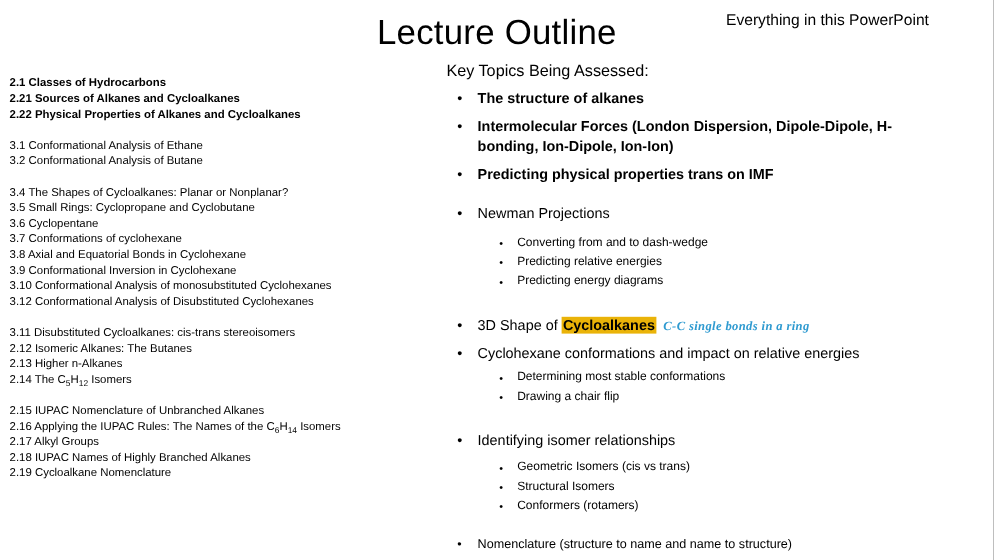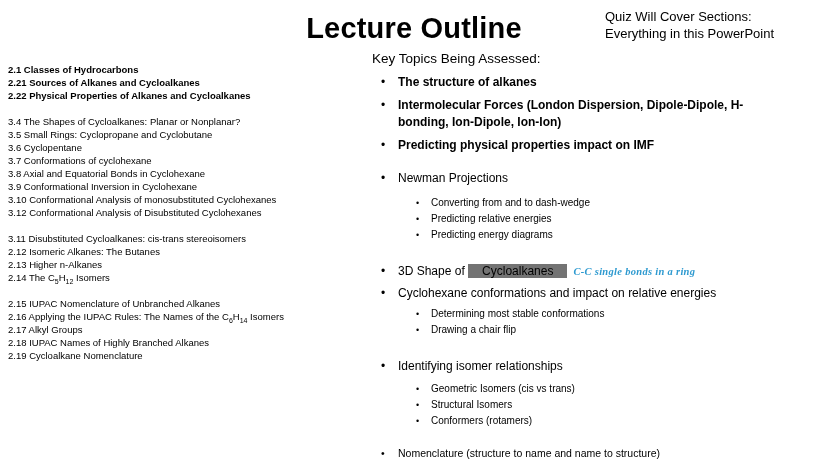--- a/index.html
+++ b/index.html
@@ -2,21 +2,21 @@
 <html><head>
 <meta charset="utf-8">
 <style>
   html,body{margin:0;padding:0;background:#888;}
   .slide{
     position:relative;width:828px;height:467px;background:#ffffff;
     font-family:"Liberation Sans",sans-serif;color:#000;overflow:hidden;
   }
   .title{
     position:absolute;left:0;right:0;top:12px;margin:0;
-    text-align:center;font-size:29px;font-weight:700;letter-spacing:0.2px;
+    text-align:center;font-size:29px;font-weight:400;letter-spacing:0.2px;
   }
   .quiz-note{
     position:absolute;left:605px;top:8px;width:200px;
     font-size:13px;line-height:17px;
   }
   
   .leftcol{
     position:absolute;left:8px;top:63px;width:386px;
     font-size:9.5px;line-height:13px;
   }
@@ -36,44 +36,47 @@
   .b2{display:flex;font-size:10px;line-height:16px;padding-left:44px;}
   .b2 .dot{flex:none;width:15px;font-size:9px;}
   .b2 .txt{flex:1;}
   .b1.small{font-size:10.5px;}
   .mt4{margin-top:4px;}
   .mt5{margin-top:5px;}
   .mt6{margin-top:6px;}
   .mt8{margin-top:8px;}
   .mt16{margin-top:16px;}
   .mt20{margin-top:20px;}
-  .hl{background:#737373;padding:0 14px;}
+  .hl{background:#eab308;padding:0 1px;font-weight:bold;}
   .annot{
     color:#2E9AD0;font-family:"Liberation Serif",serif;font-style:italic;
     font-size:10.5px;font-weight:bold;margin-left:6px;letter-spacing:0.3px;
     white-space:nowrap;
   }
 </style>
 </head>
 <body>
 
 <div class="slide">
 
   <h1 class="title">Lecture Outline</h1>
 
   <div class="quiz-note">
-    <div>Quiz Will Cover Sections:</div>
     <div>Everything in this PowerPoint</div>
   </div>
 
   <div class="leftcol">
     <div class="grp boldg">
       <div class="ln">2.1 Classes of Hydrocarbons</div>
       <div class="ln">2.21 Sources of Alkanes and Cycloalkanes</div>
       <div class="ln">2.22 Physical Properties of Alkanes and Cycloalkanes</div>
+    </div>
+    <div class="grp">
+      <div class="ln">3.1 Conformational Analysis of Ethane</div>
+      <div class="ln">3.2 Conformational Analysis of Butane</div>
     </div>
     <div class="grp">
       <div class="ln">3.4 The Shapes of Cycloalkanes: Planar or Nonplanar?</div>
       <div class="ln">3.5 Small Rings: Cyclopropane and Cyclobutane</div>
       <div class="ln">3.6 Cyclopentane</div>
       <div class="ln">3.7 Conformations of cyclohexane</div>
       <div class="ln">3.8 Axial and Equatorial Bonds in Cyclohexane</div>
       <div class="ln">3.9 Conformational Inversion in Cyclohexane</div>
       <div class="ln">3.10 Conformational Analysis of monosubstituted Cyclohexanes</div>
       <div class="ln">3.12 Conformational Analysis of Disubstituted Cyclohexanes</div>
@@ -99,21 +102,21 @@
     <div class="b1 boldb mt6">
       <span class="dot">•</span>
       <span class="txt">The structure of alkanes</span>
     </div>
     <div class="b1 boldb mt6">
       <span class="dot">•</span>
       <span class="txt">Intermolecular Forces (London Dispersion, Dipole-Dipole, H-bonding, Ion-Dipole, Ion-Ion)</span>
     </div>
     <div class="b1 boldb mt6">
       <span class="dot">•</span>
-      <span class="txt">Predicting physical properties impact on IMF</span>
+      <span class="txt">Predicting physical properties trans on IMF</span>
     </div>
 
     <div class="b1 mt16">
       <span class="dot">•</span>
       <span class="txt">Newman Projections</span>
     </div>
     <div class="b2 mt8">
       <span class="dot">•</span>
       <span class="txt">Converting from and to dash-wedge</span>
     </div>

